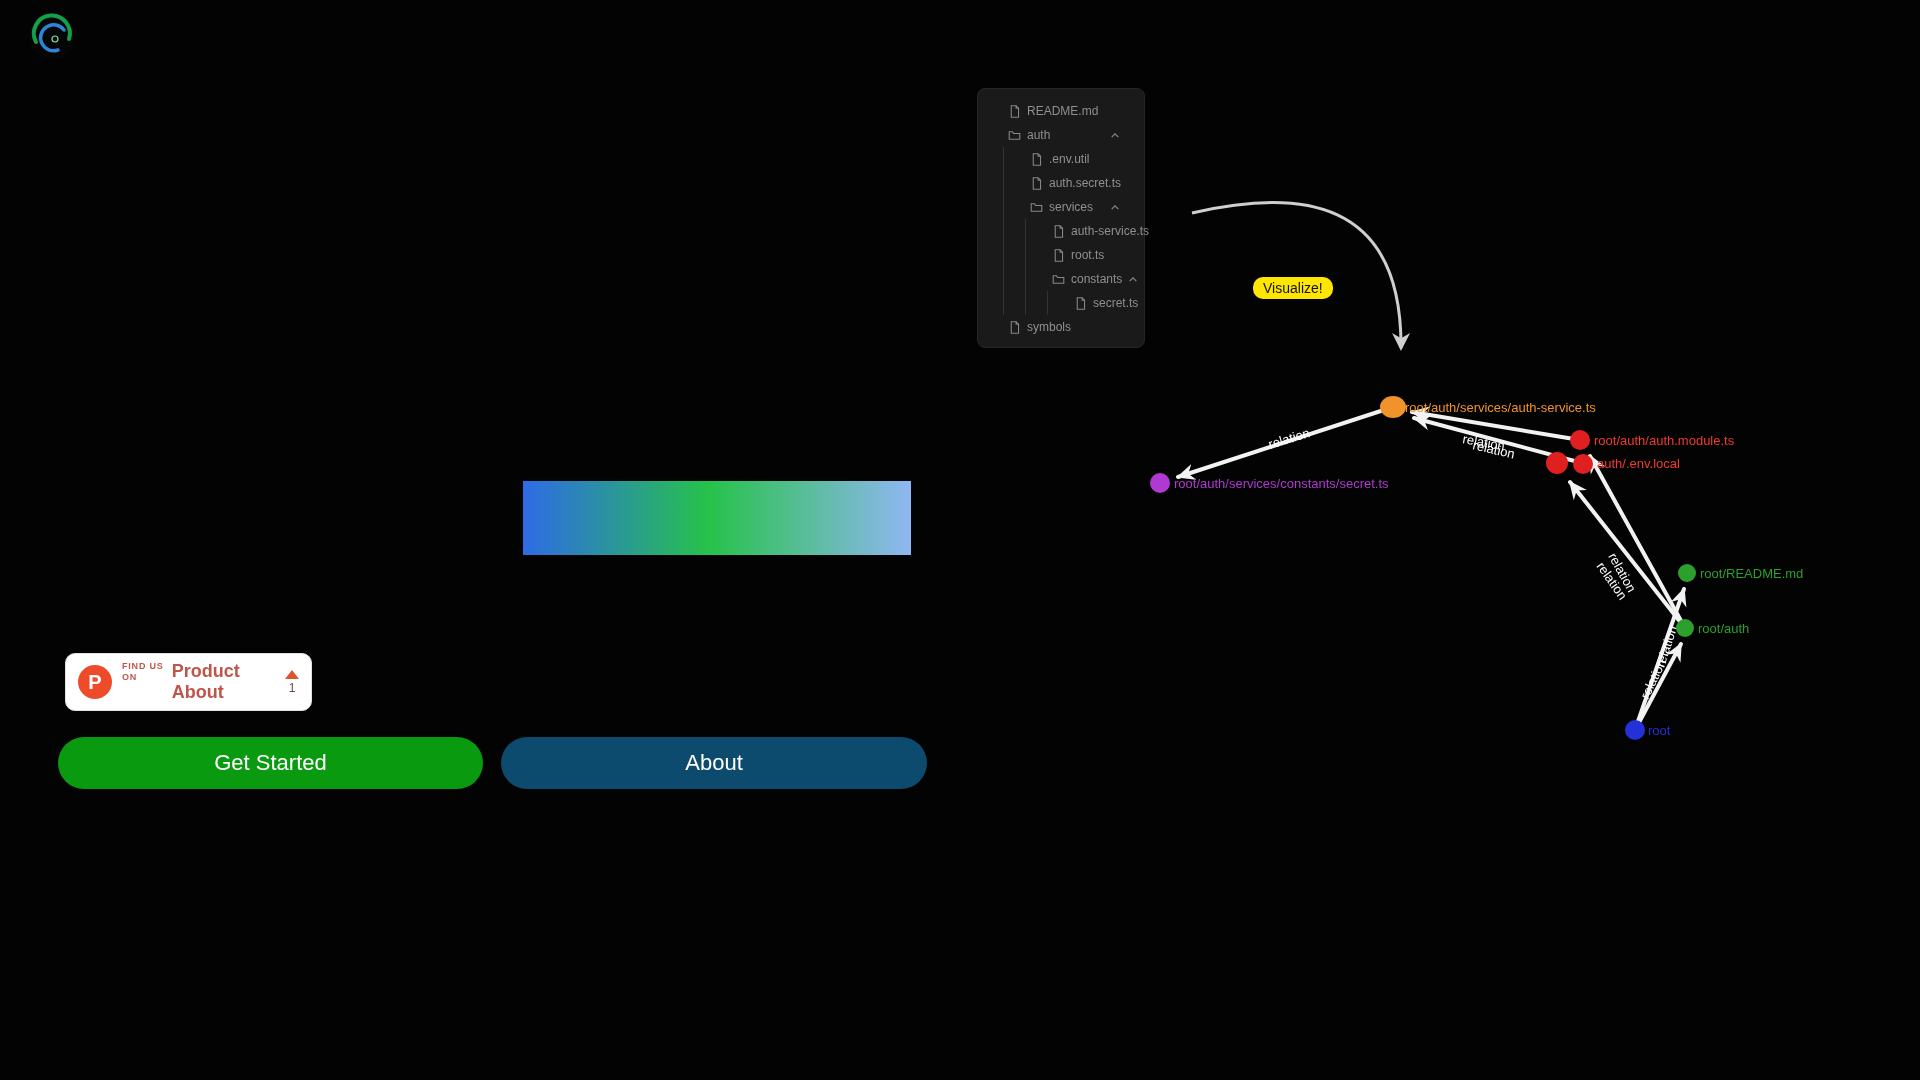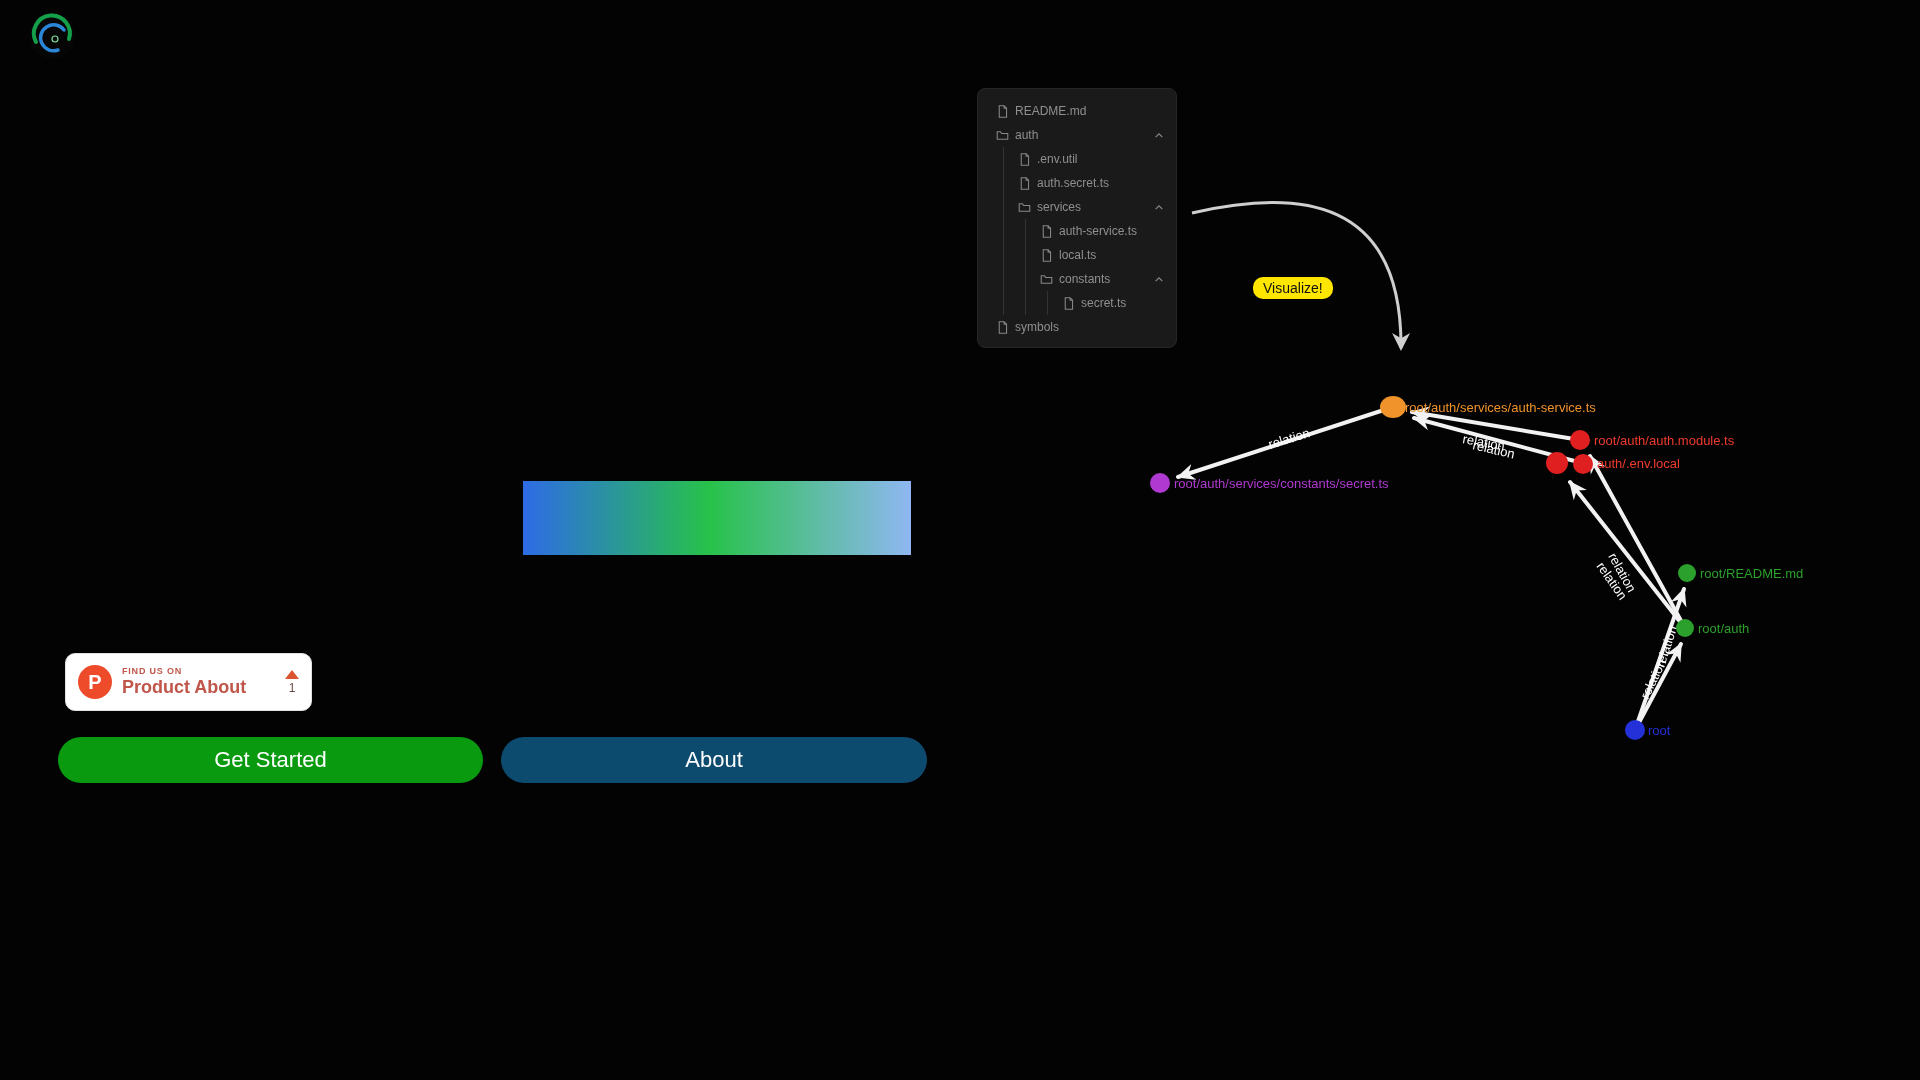--- a/index.html
+++ b/index.html
@@ -15,38 +15,38 @@
   .hero-bar { left:523px; top:481px; width:388px; height:74px;
               background:linear-gradient(90deg,#2e6be6 0%,#27c24a 48%,#8fb7f2 100%); }
 
   
   .ph-badge { left:65px; top:653px; width:247px; height:58px; background:#ffffff;
               border:1px solid #e0e0e0; border-radius:10px; display:flex; align-items:center;
               padding:0 12px; gap:10px; cursor:pointer; text-decoration:none; }
   .ph-logo { width:34px; height:34px; border-radius:50%; background:#ee4b2b; color:#ffffff;
              display:flex; align-items:center; justify-content:center; font-weight:bold;
              font-size:20px; flex:0 0 auto; }
-  .ph-texts { display:flex; flex-direction:column; line-height:1.15; }
+  .ph-texts { display:flex; flex-direction:row; line-height:1.15; }
   .ph-small { font-size:9px; letter-spacing:0.8px; color:#c0564a; font-weight:bold; }
   .ph-name  { font-size:18px; color:#c0564a; font-weight:bold; }
   .ph-vote { margin-left:auto; display:flex; flex-direction:column; align-items:center; gap:2px; }
   .ph-tri { width:0; height:0; border-left:7px solid transparent; border-right:7px solid transparent;
             border-bottom:9px solid #da552f; }
   .ph-count { font-size:12px; color:#6a4a45; }
 
   
-  .btn { height:46px; border:none; border-radius:27px; font-size:22px; color:#ffffff;
+  .btn { height:52px; border:none; border-radius:27px; font-size:22px; color:#ffffff;
          font-family:"Liberation Sans", sans-serif; cursor:pointer; display:flex;
          align-items:center; justify-content:center; }
   .btn-primary { left:58px; top:737px; width:425px; background:#0a9a0f; }
   .btn-secondary { left:501px; top:737px; width:426px; background:#0c4a6e; }
 
   
-  .tree-panel { left:977px; top:88px; width:200px; height:260px; background:#1a1a1a;
-                border:1px solid #262626; border-radius:8px; padding:10px 8px; }
+  .tree-panel { left:977px; top:88px; width:168px; height:260px; background:#1a1a1a;
+                border:1px solid #262626; border-radius:8px; padding:10px 20px; }
   .tree-row { height:24px; display:flex; align-items:center; gap:6px; color:#8f8f8f;
               font-size:12px; cursor:pointer; white-space:nowrap; position:relative; }
   .tree-row svg { flex:0 0 auto; }
   .caret { margin-left:auto; margin-right:4px; }
   .guide { position:absolute; width:1px; background:#333333; }
 
   
   .viz-badge { left:1253px; top:277px; background:#ffe600; color:#111111; font-size:14px;
                padding:3px 10px; border-radius:10px; cursor:pointer; }
 
@@ -135,21 +135,21 @@
         <path d="M4 1h6l3 3v11H4z" fill="none" stroke="#888" stroke-width="1.3"></path>
         <path d="M10 1v3h3" fill="none" stroke="#888" stroke-width="1.3"></path>
       </svg>
     <span>auth-service.ts</span>
   </div>
   <div class="tree-row" style="padding-left:54px">
     <svg width="13" height="13" viewBox="0 0 16 16">
         <path d="M4 1h6l3 3v11H4z" fill="none" stroke="#888" stroke-width="1.3"></path>
         <path d="M10 1v3h3" fill="none" stroke="#888" stroke-width="1.3"></path>
       </svg>
-    <span>local.ts</span>
+    <span>root.ts</span>
   </div>
   <div class="tree-row" style="padding-left:54px">
     <svg width="13" height="13" viewBox="0 0 16 16">
         <path d="M1.5 3.5h4l1.5 2h7.5v7h-13z" fill="none" stroke="#888" stroke-width="1.3"></path>
       </svg>
     <span>constants</span>
     <svg class="caret" width="10" height="7" viewBox="0 0 12 8">
         <path d="M2 6l4-4 4 4" stroke="#888" fill="none" stroke-width="1.5"></path>
       </svg>
   </div>

